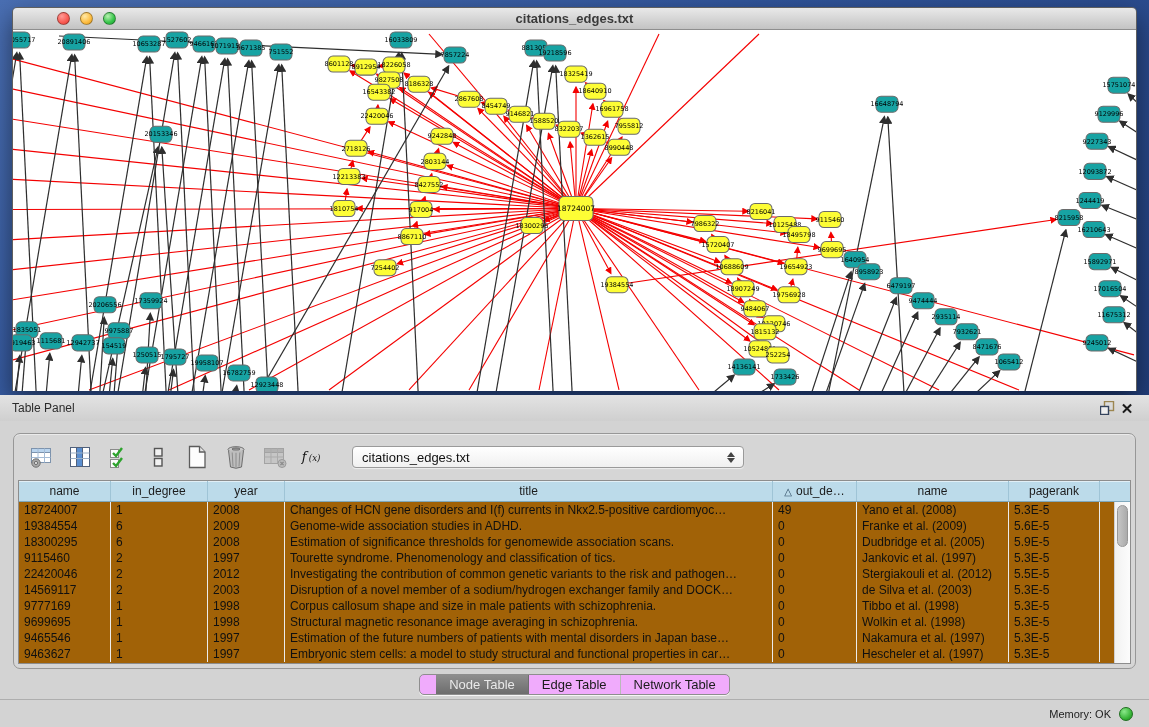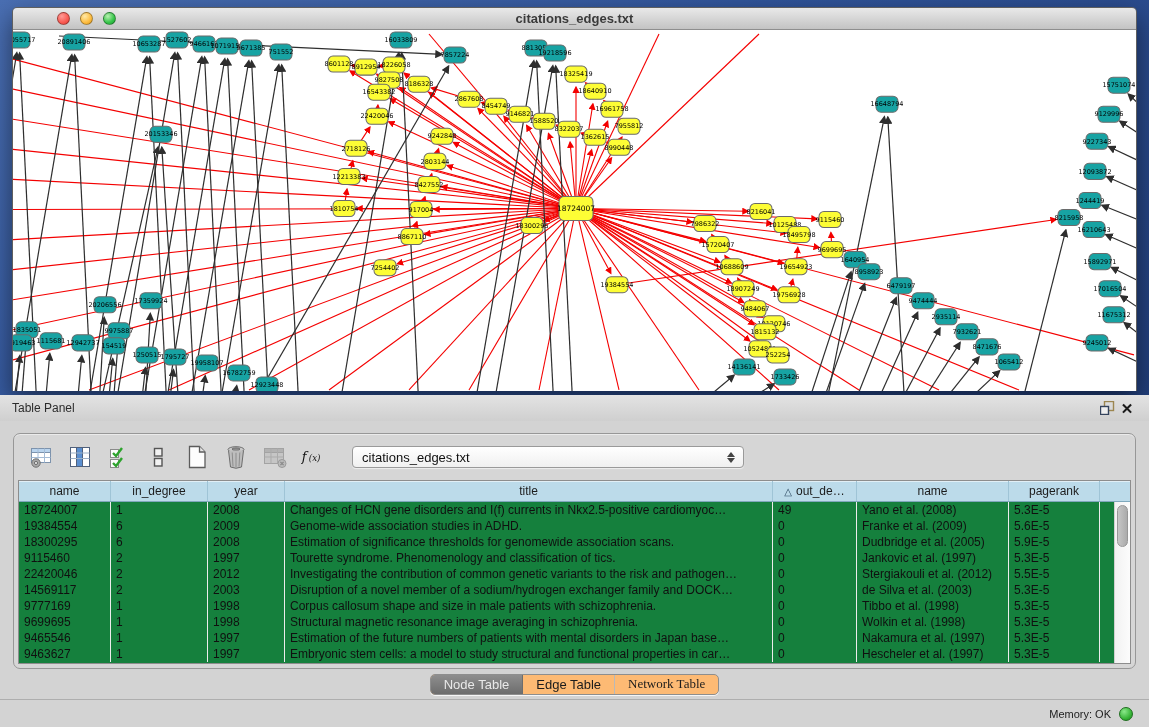--- a/index.html
+++ b/index.html
@@ -60,21 +60,21 @@
     display:flex; align-items:center; padding:0 6px 0 9px; font-size:13px; color:#111;
     box-shadow: 0 1px 1px rgba(255,255,255,.6);
   }
   .dropdown .dd-label { flex:1; white-space:nowrap; overflow:hidden; }
   .stepper { display:flex; flex-direction:column; align-items:center; gap:1px; padding-right:2px; }
   .tri-up    { width:0; height:0; border-left:4px solid transparent; border-right:4px solid transparent; border-bottom:5px solid #444; }
   .tri-down  { width:0; height:0; border-left:4px solid transparent; border-right:4px solid transparent; border-top:5px solid #444; }
 
   .table-wrap {
     position:absolute; left:4px; right:4px; top:46px; bottom:4px;
-    border:1px solid #8d8d8d; background:#15803d; overflow:hidden;
+    border:1px solid #8d8d8d; background:#a16207; overflow:hidden;
   }
   .thead { display:flex; height:21px; background:#bcdbea; border-bottom:1px solid #7fa8bc; }
   .th {
     font-size:12px; color:#1c1c1c; display:flex; align-items:center; justify-content:center;
     border-right:1px solid #9fc4d6; height:100%; overflow:hidden; white-space:nowrap;
     box-shadow: inset 0 1px 0 rgba(255,255,255,.55);
   }
   .sort-tri { font-size:10px; color:#2d4a63; margin-right:4px; }
   .tbody { position:absolute; left:0; right:16px; top:21px; bottom:0; overflow:hidden; }
   .trow { display:flex; height:16px; }
@@ -87,27 +87,27 @@
     background:linear-gradient(90deg,#f2f2f2,#fcfcfc); border-left:1px solid #d0d0d0;
   }
   .vthumb {
     position:absolute; left:2px; right:2px; top:3px; height:42px;
     background: linear-gradient(90deg,#c6c6c6,#ababab); border:1px solid #979797; border-radius:6px;
   }
 
   .tabs-row { position:absolute; left:0; right:0; bottom:28px; height:30px; display:flex; align-items:center; justify-content:center; }
   .seg {
     display:flex; height:21px; border:1px solid #8e8e8e; border-radius:5px; overflow:hidden;
-    background:#fdba74; box-shadow: 0 1px 0 rgba(255,255,255,.8);
+    background:#f0abfc; box-shadow: 0 1px 0 rgba(255,255,255,.8); padding-left: 16px;
   }
   .seg-item {
     padding:0 13px; font-size:13px; color:#1c1c1c; display:flex; align-items:center;
     border-right:1px solid #b9b9b9;
   }
-  .seg-item:last-child { border-right:none;font-family:Liberation Serif, serif; }
+  .seg-item:last-child { border-right:none; }
   .seg-item.active { background: linear-gradient(#8e8e8e,#6d6d6d); color:#e9e9e9; border-right-color:#6d6d6d; }
 
   .statusbar {
     position:absolute; left:0; right:0; bottom:0; height:28px;
     border-top:1px solid #aeaeae; background:#d3d3d3;
     display:flex; align-items:center; justify-content:flex-end; gap:8px; padding-right:16px;
     font-size:11px; color:#1d1d1d;
   }
   .memdot {
     width:14px; height:14px; border-radius:50%;

